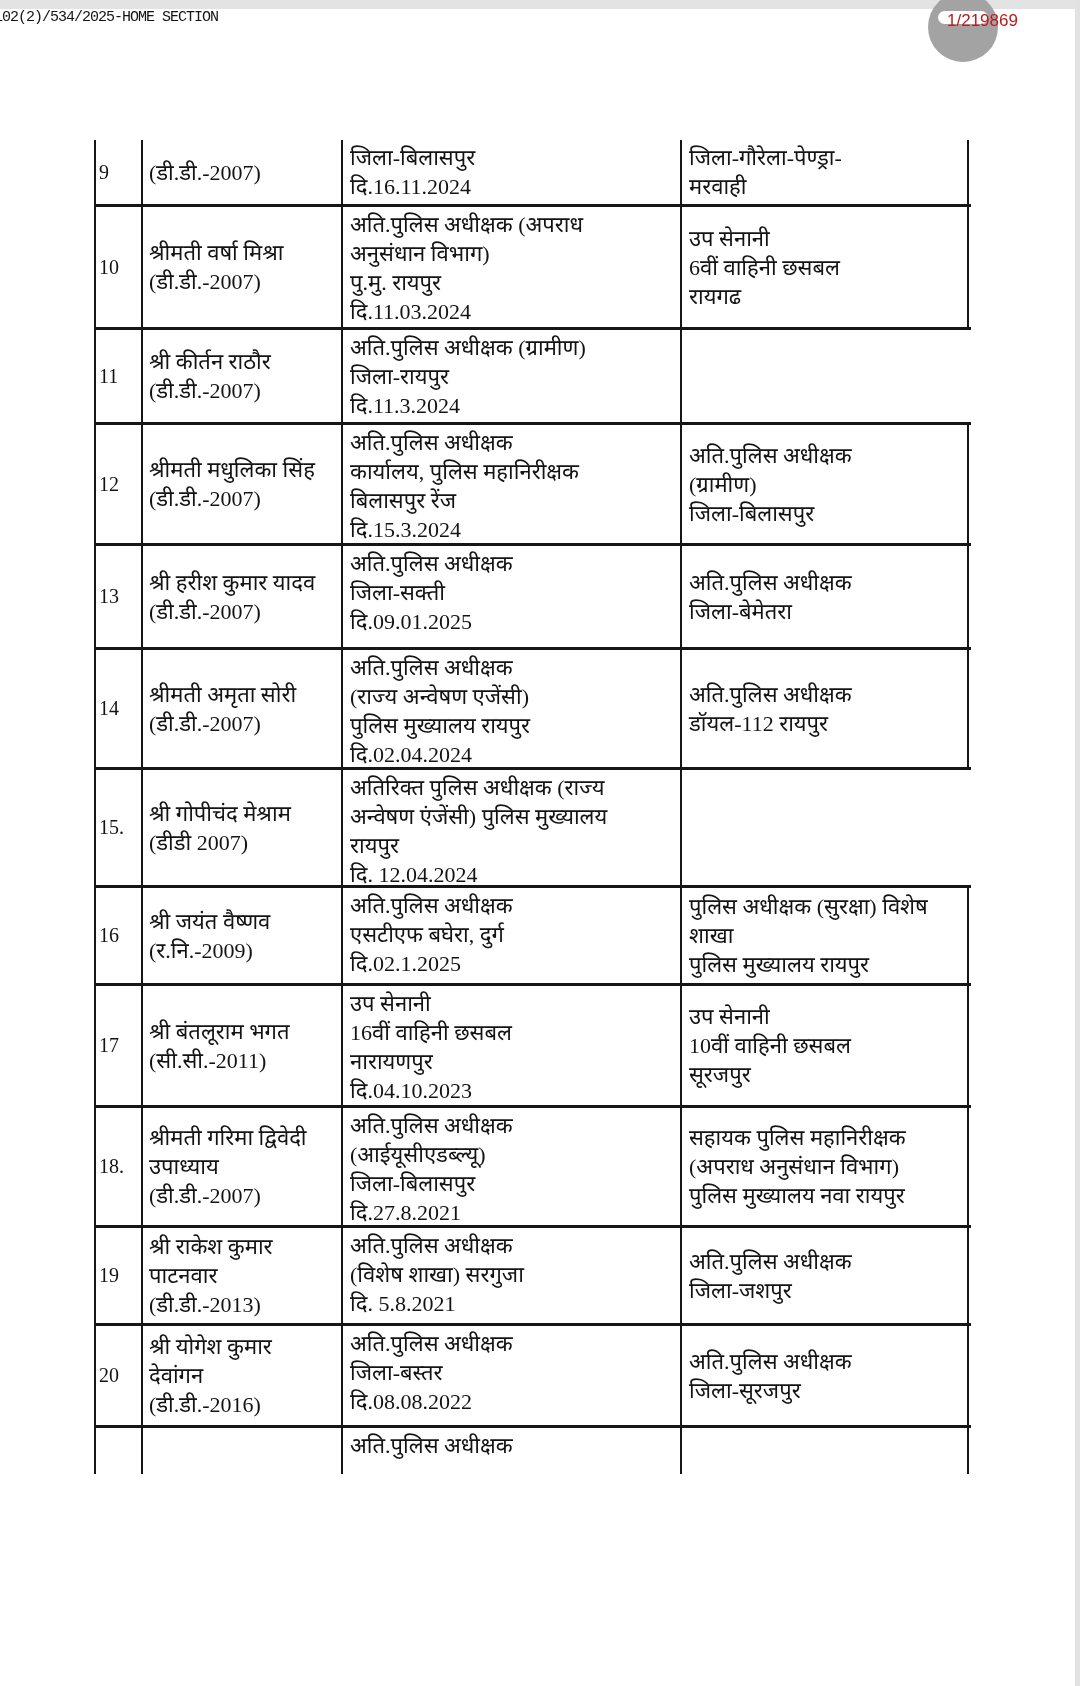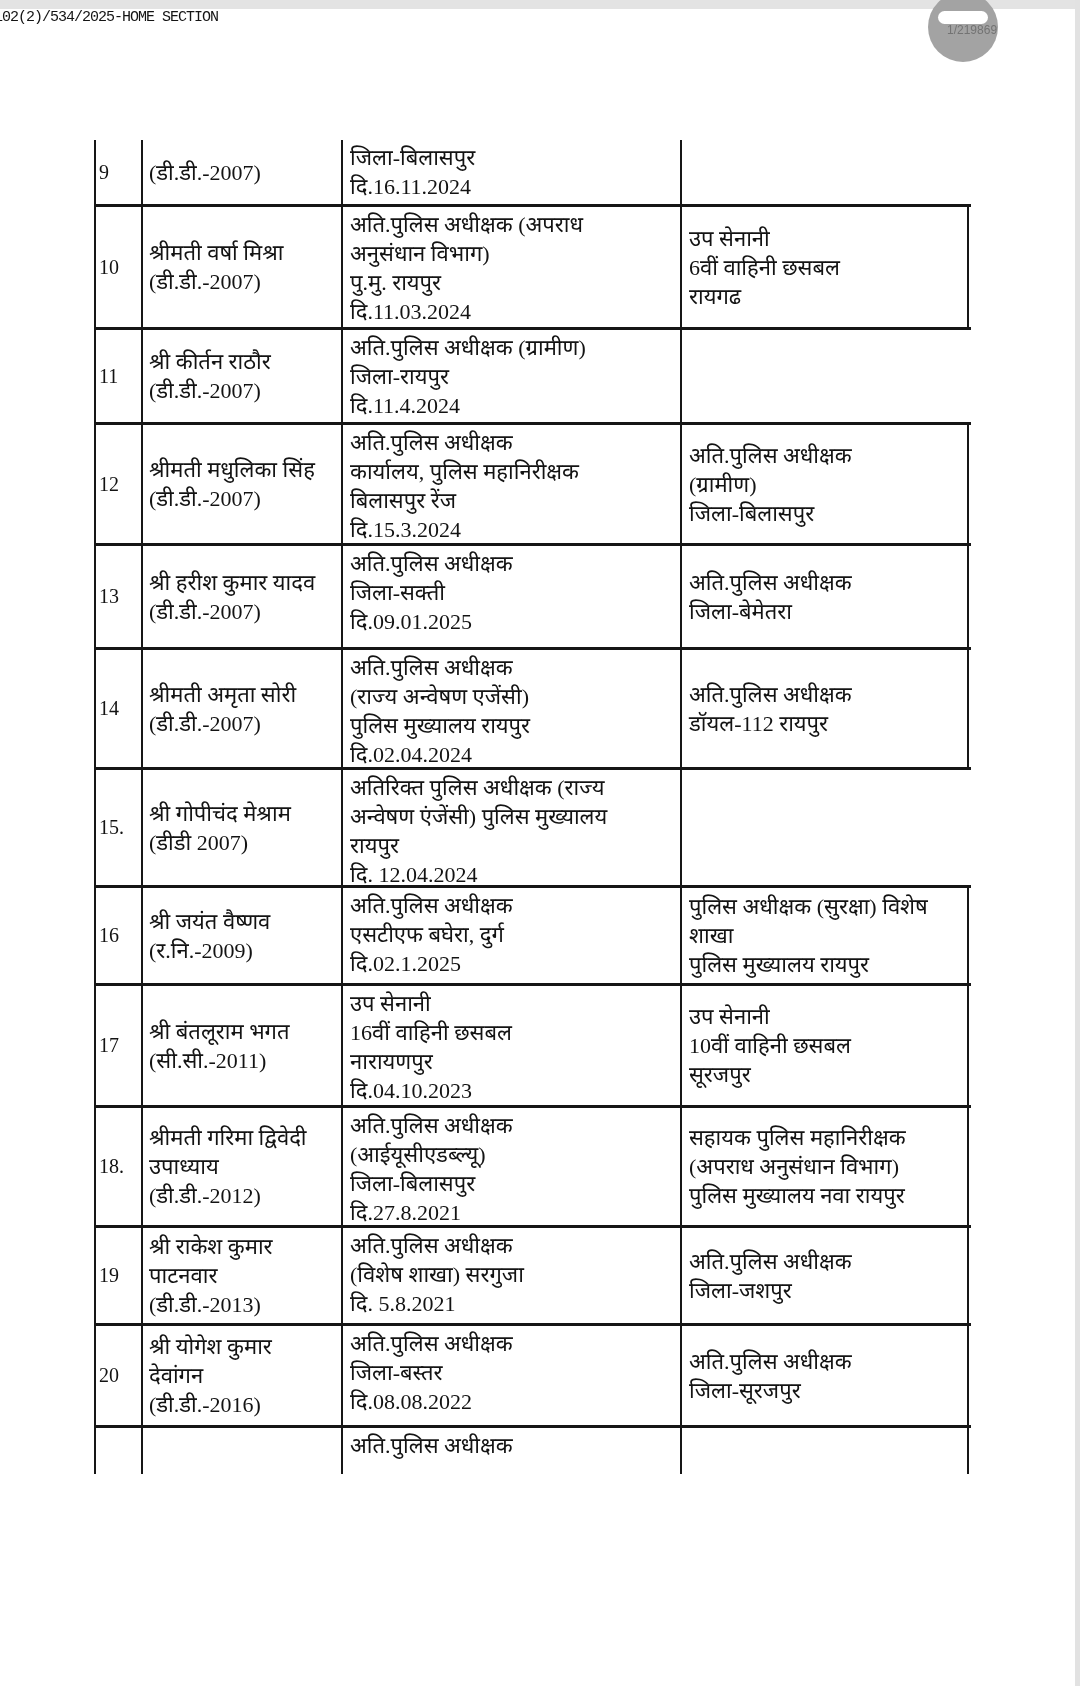--- a/index.html
+++ b/index.html
@@ -10,23 +10,23 @@
   
   #topbar { position:absolute; left:0; top:0; width:1080px; height:9px; background:#e3e3e3; }
   #scroll-track { position:absolute; right:0; top:0; width:5px; height:1686px; background:#e2e2e2; }
   #scroll-handle { position:absolute; left:928px; top:-8px; width:70px; height:70px;
                    border-radius:50%; background:#a3a3a3; }
   #scroll-pill { position:absolute; left:938px; top:11px; width:50px; height:13px;
                  background:#ffffff; border-radius:7px; }
   #file-number { position:absolute; left:-6px; top:9px; color:#141414;
                  font-family:"Liberation Mono","DejaVu Sans Mono",monospace;
                  font-size:15px; letter-spacing:-1px; white-space:nowrap; }
-  #page-indicator { position:absolute; left:947px; top:11px; color:#737373;
+  #page-indicator { position:absolute; left:947px; top:11px; color:#b91c1c;
                     font-family:"Liberation Sans","DejaVu Sans",sans-serif;
-                    font-size:12px; white-space:nowrap; z-index:5;margin-top:12px; }
+                    font-size:17px; white-space:nowrap; z-index:5; }
 
   
   #doc-table { position:absolute; left:94px; top:140px; width:877px; height:1334px;
                overflow:hidden; color:#131313; }
   .row { display:grid; grid-template-columns:49px 200px 339px 287px;
          border-bottom:3px solid #161616; width:877px; }
   .cell { border-right:2px solid #161616; font-size:22px; line-height:29px;
           white-space:pre-line; overflow:hidden; }
   .cell.sn { border-left:2px solid #161616; display:flex; align-items:center;
              padding-left:3px; font-size:20px; }
@@ -46,40 +46,42 @@
 
   <div id="file-number">102(2)/534/2025-HOME SECTION</div>
   <div id="page-indicator">1/219869</div>
 
   <div id="doc-table">
       <div class="row" style="height: 67px;">
     <div class="cell sn">9</div>
     <div class="cell name">(डी.डी.-2007)</div>
     <div class="cell current">जिला-बिलासपुर
 दि.16.11.2024</div>
+    <div class="cell new">जिला-गौरेला-पेण्ड्रा-
+मरवाही</div>
   </div>
       <div class="row" style="height: 123px;">
     <div class="cell sn">10</div>
     <div class="cell name">श्रीमती वर्षा मिश्रा
 (डी.डी.-2007)</div>
     <div class="cell current">अति.पुलिस अधीक्षक (अपराध
 अनुसंधान विभाग)
 पु.मु. रायपुर
 दि.11.03.2024</div>
     <div class="cell new">उप सेनानी
 6वीं वाहिनी छसबल
 रायगढ</div>
   </div>
       <div class="row" style="height: 95px;">
     <div class="cell sn">11</div>
     <div class="cell name">श्री कीर्तन राठौर
 (डी.डी.-2007)</div>
     <div class="cell current">अति.पुलिस अधीक्षक (ग्रामीण)
 जिला-रायपुर
-दि.11.4.2024</div>
+दि.11.3.2024</div>
   </div>
       <div class="row" style="height: 121px;">
     <div class="cell sn">12</div>
     <div class="cell name">श्रीमती मधुलिका सिंह
 (डी.डी.-2007)</div>
     <div class="cell current">अति.पुलिस अधीक्षक
 कार्यालय, पुलिस महानिरीक्षक
 बिलासपुर रेंज
 दि.15.3.2024</div>
     <div class="cell new">अति.पुलिस अधीक्षक
@@ -136,21 +138,21 @@
 नारायणपुर
 दि.04.10.2023</div>
     <div class="cell new">उप सेनानी
 10वीं वाहिनी छसबल
 सूरजपुर</div>
   </div>
       <div class="row" style="height: 120px;">
     <div class="cell sn">18.</div>
     <div class="cell name">श्रीमती गरिमा द्विवेदी
 उपाध्याय
-(डी.डी.-2012)</div>
+(डी.डी.-2007)</div>
     <div class="cell current">अति.पुलिस अधीक्षक
 (आईयूसीएडब्ल्यू)
 जिला-बिलासपुर
 दि.27.8.2021</div>
     <div class="cell new">सहायक पुलिस महानिरीक्षक
 (अपराध अनुसंधान विभाग)
 पुलिस मुख्यालय नवा रायपुर</div>
   </div>
       <div class="row" style="height: 98px;">
     <div class="cell sn">19</div>

